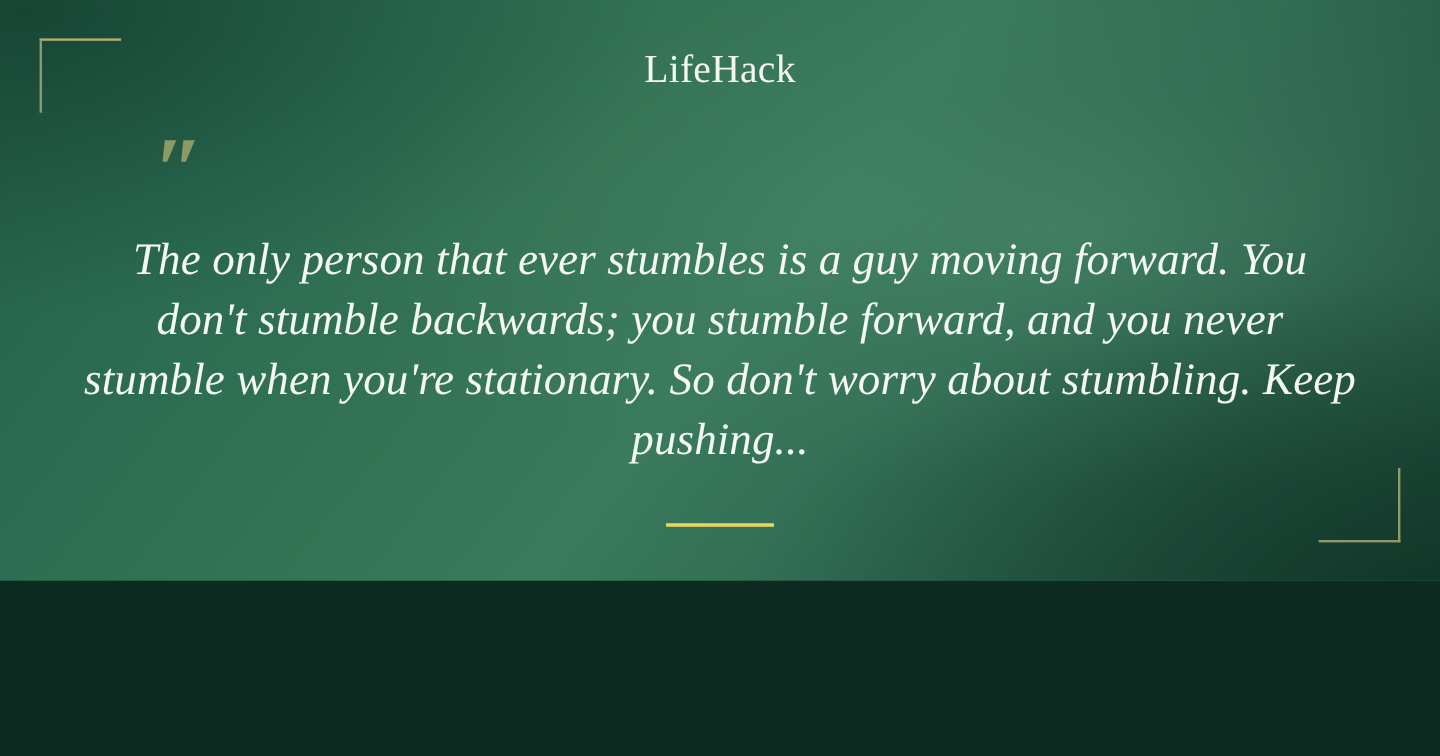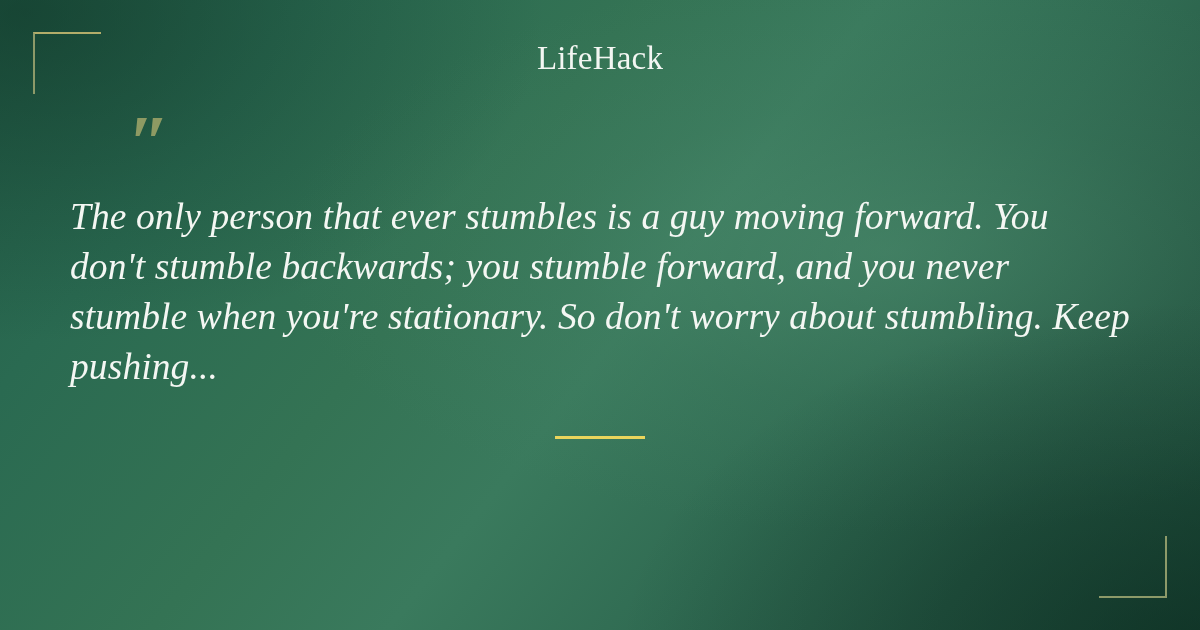--- a/index.html
+++ b/index.html
@@ -4,21 +4,21 @@
 <style>
   html, body {
     margin: 0;
     padding: 0;
     background: #0d2b20;
   }
 
   .canvas {
     position: relative;
     width: 1200px;
-    height: 630px;
+    height: 484px;
     overflow: hidden;
     font-family: "Liberation Sans", sans-serif;
     background-color: #2d6b52;
   }
 
   
   .bg-base {
     position: absolute;
     inset: 0;
     background: linear-gradient(128deg,
@@ -102,20 +102,21 @@
     line-height: 1;
     user-select: none;
   }
 
   
   .quote {
     position: absolute;
     left: 70px;
     right: 70px;
     top: 192px;
+    text-align: center;
     font-family: "Liberation Serif", serif;
     font-style: italic;
     font-size: 37.5px;
     line-height: 50px;
     color: #f4f7f3;
     letter-spacing: 0.1px;
   }
 
   
   .divider {

